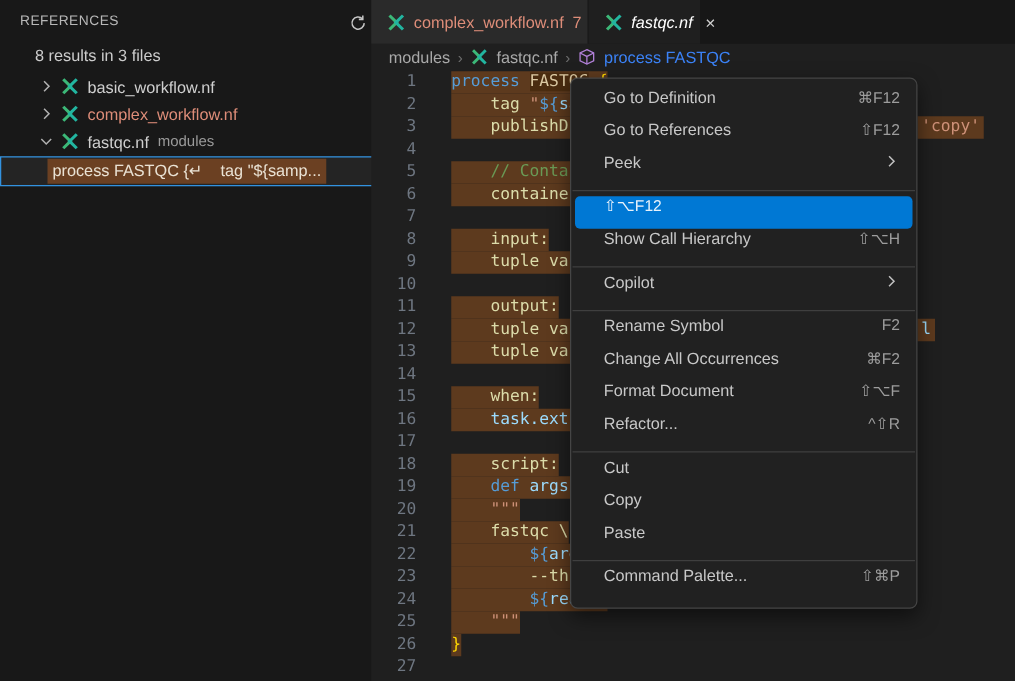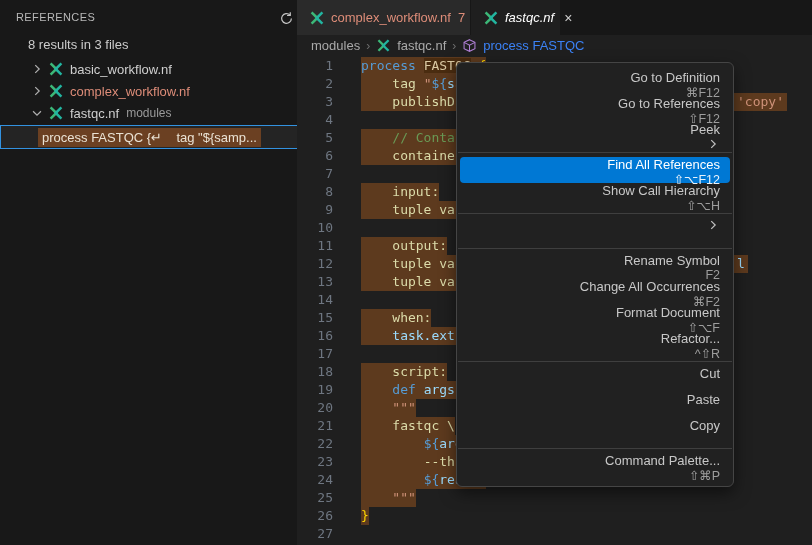--- a/index.html
+++ b/index.html
@@ -51,21 +51,21 @@
   .ctext{margin-left:28px;}
   .hl{background:#5d3a1e;}
   .tk-kw{color:#569cd6}.tk-fn{color:#dcdcaa}.tk-str{color:#ce9178}.tk-var{color:#9cdcfe}
   .tk-com{color:#6a9955}.tk-brk{color:#ffd700}.tk-pln{color:#cccccc}
   .tk-wrd{color:#dbc9a3;background:#4a2c10;}
   .frag{position:absolute;left:437px;height:18px;line-height:18px;background:#5d3a1e;
         font-family:"DejaVu Sans Mono","Liberation Mono",monospace;font-size:13px;padding:0 3px;}
   
   #menu{position:absolute;left:159px;top:62px;width:278px;background:#212121;border:1px solid #454545;
         border-radius:6px;box-shadow:0 6px 16px rgba(0,0,0,.5);padding:7px 0;box-sizing:border-box;z-index:10;}
-  .mi{height:26px;display:flex;align-items:flex-end;padding:0 13px 0 26px;font-size:13px;color:#c8c8c8;cursor:pointer;flex-direction:column;}
+  .mi{height:26px;display:flex;align-items:flex-start;padding:0 13px 0 26px;font-size:13px;color:#c8c8c8;cursor:pointer;}
   .mi .lbl{flex:1;white-space:nowrap;}
   .mi .sc{color:#9d9d9d;font-size:12.5px;white-space:nowrap;}
   .mi .sub{width:14px;height:14px;color:#c0c0c0;display:flex;}
   .mi .sub svg{width:14px;height:14px;}
   .mi.hot{background:#0078d4;color:#ffffff;border-radius:4px;margin:0 3px;padding:0 10px 0 23px;}
   .mi.hot .sc{color:#e8f2fb;}
   .msep{height:1px;background:#3f3f3f;margin:4px 1px;}
 </style>
 </head>
 <body>
@@ -229,29 +229,29 @@
         <div class="mi">
           <span class="lbl">Peek</span>
           <span class="sub">
             <svg viewBox="0 0 16 16" fill="none" stroke="currentColor" stroke-width="1.4">
               <path d="M6 3.5 10.5 8 6 12.5"></path>
             </svg>
           </span>
         </div>
         <div class="msep"></div>
         <div class="mi hot">
-          <span class="lbl">Find All References</span>
           <span class="sc">⇧⌥F12</span>
         </div>
         <div class="mi">
           <span class="lbl">Show Call Hierarchy</span>
           <span class="sc">⇧⌥H</span>
         </div>
         <div class="msep"></div>
         <div class="mi">
+          <span class="lbl">Copilot</span>
           <span class="sub">
             <svg viewBox="0 0 16 16" fill="none" stroke="currentColor" stroke-width="1.4">
               <path d="M6 3.5 10.5 8 6 12.5"></path>
             </svg>
           </span>
         </div>
         <div class="msep"></div>
         <div class="mi">
           <span class="lbl">Rename Symbol</span>
           <span class="sc">F2</span>
@@ -267,27 +267,27 @@
         <div class="mi">
           <span class="lbl">Refactor...</span>
           <span class="sc">^⇧R</span>
         </div>
         <div class="msep"></div>
         <div class="mi">
           <span class="lbl">Cut</span>
           <span class="sc"></span>
         </div>
         <div class="mi">
+          <span class="lbl">Copy</span>
+          <span class="sc"></span>
+        </div>
+        <div class="mi">
           <span class="lbl">Paste</span>
           <span class="sc"></span>
         </div>
-        <div class="mi">
-          <span class="lbl">Copy</span>
-          <span class="sc"></span>
-        </div>
         <div class="msep"></div>
         <div class="mi">
           <span class="lbl">Command Palette...</span>
           <span class="sc">⇧⌘P</span>
         </div>
       </div>
   </div>
 </div>
 
 </body></html>

